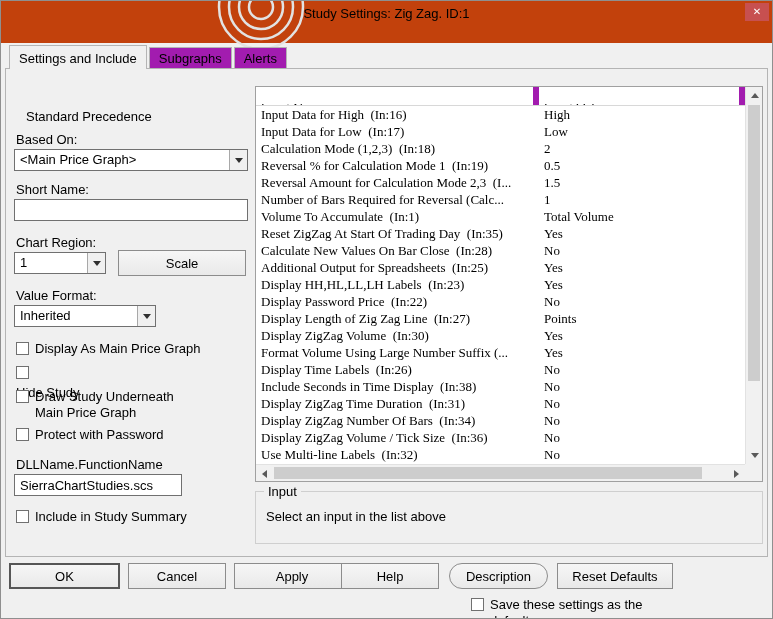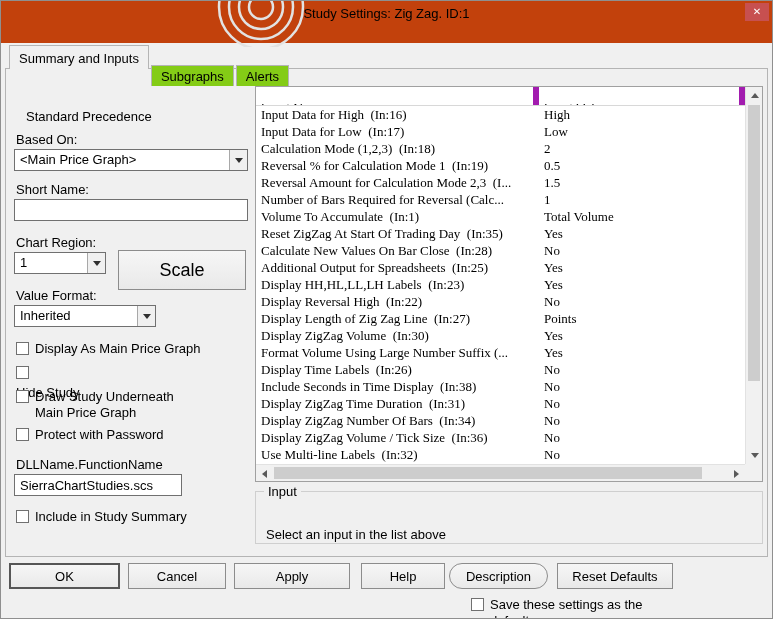--- a/index.html
+++ b/index.html
@@ -25,22 +25,22 @@
   .close {
     position: absolute; top: 2px; right: 3px;
     width: 24px; height: 18px;
     background: #c75050; color: #fff;
     font-size: 10px; line-height: 18px; text-align: center;
     cursor: default;
   }
   
   .tabs { position: absolute; left: 8px; top: 44px; height: 24px; z-index: 3; display: flex; align-items: flex-start; }
   .tab {
-    margin-top: 20px; height: 21px; padding: 3px 9px 0 9px;
-    background: #84cc16;
+    margin-top: 2px; height: 21px; padding: 3px 9px 0 9px;
+    background: #a21caf;
     border: 1px solid #b4b4b4; border-bottom: none;
     margin-right: 2px; white-space: nowrap;
   }
   .tab.active { margin-top: 0; height: 24px; padding-top: 5px; background: #f0f0f0; position: relative; z-index: 4; }
   
   .panel {
     position: absolute; left: 4px; right: 4px; top: 67px; height: 489px;
     background: #f0f0f0;
     border: 1px solid #b4b4b4;
   }
@@ -72,24 +72,24 @@
   
   .btn {
     position: absolute; top: 562px; height: 26px;
     background: linear-gradient(#f6f6f6, #e9e9e9);
     border: 1px solid #8c8c8c;
     font-family: "Liberation Sans", sans-serif; font-size: 13px;
     text-align: center; cursor: default;
   }
   .btn.default { border: 2px solid #565656; }
   .panel-btn {
-    position: absolute; height: 40px;
+    position: absolute; height: 26px;
     background: linear-gradient(#f6f6f6, #e9e9e9);
     border: 1px solid #8c8c8c;
-    font-family: "Liberation Sans", sans-serif; font-size: 18px;
+    font-family: "Liberation Sans", sans-serif; font-size: 13px;
     text-align: center; cursor: default;
   }
   
   .inputs-table {
     position: absolute; left: 249px; top: 17px; width: 508px; height: 396px;
     background: #fff; border: 1px solid #a0a0a0;
   }
   .thead { position: absolute; left: 0; top: 0; right: 17px; height: 19px; background: #fff; border-bottom: 1px solid #d8d8d8; display: flex; }
   .th { padding: 14px 5px 0 5px; white-space: pre; overflow: hidden; border-right: 6px solid #a21caf; }
   .th.cname { width: 283px; }
@@ -115,42 +115,42 @@
   .tri-down { border-left: 4px solid transparent; border-right: 4px solid transparent; border-top: 5px solid #5a5a5a; }
   .tri-lft  { border-top: 4px solid transparent; border-bottom: 4px solid transparent; border-right: 5px solid #5a5a5a; }
   .tri-rgt  { border-top: 4px solid transparent; border-bottom: 4px solid transparent; border-left: 5px solid #5a5a5a; }
   .combo-tri { border-left: 4px solid transparent; border-right: 4px solid transparent; border-top: 5px solid #303030; display: block; width: 0; height: 0; }
   
   .groupbox {
     position: absolute; left: 249px; top: 422px; width: 508px; height: 53px;
     border: 1px solid #cfcfcf;
   }
   .gb-label { position: absolute; top: -8px; left: 8px; background: #f0f0f0; padding: 0 4px; }
-  .gb-text { position: absolute; left: 10px; top: 35px; }
+  .gb-text { position: absolute; left: 10px; top: 17px; }
 </style>
 </head>
 <body>
 
 <div class="window">
 
   <div class="titlebar">
     <svg class="watermark" width="160" height="46" viewBox="0 0 160 46">
       <g fill="none" stroke="#e2e2e2" stroke-width="2.5">
         <circle cx="80" cy="6" r="12"></circle>
         <circle cx="80" cy="6" r="22"></circle>
         <circle cx="80" cy="6" r="32"></circle>
         <circle cx="80" cy="6" r="42"></circle>
       </g>
     </svg>
     <div class="title">Study Settings: Zig Zag. ID:1</div>
     <div class="close">✕</div>
   </div>
 
   <div class="tabs">
-    <div class="tab active">Summary and Inputs</div>
+    <div class="tab active">Settings and Include</div>
     <div class="tab">Subgraphs</div>
     <div class="tab">Alerts</div>
   </div>
 
   <div class="panel">
 
     <div class="lbl" style="left:20px; top:40px;">Standard Precedence</div>
 
     <div class="lbl" style="left:10px; top:63px;">Based On:</div>
     <div class="combo" style="left:8px; top:80px; width:234px;">
@@ -249,21 +249,21 @@
           </div>
           <div class="trow">
             <div class="tcell cname">Additional Output for Spreadsheets  (In:25)</div>
             <div class="tcell cvalue">Yes</div>
           </div>
           <div class="trow">
             <div class="tcell cname">Display HH,HL,LL,LH Labels  (In:23)</div>
             <div class="tcell cvalue">Yes</div>
           </div>
           <div class="trow">
-            <div class="tcell cname">Display Reversal High  (In:22)</div>
+            <div class="tcell cname">Display Password Price  (In:22)</div>
             <div class="tcell cvalue">No</div>
           </div>
           <div class="trow">
             <div class="tcell cname">Display Length of Zig Zag Line  (In:27)</div>
             <div class="tcell cvalue">Points</div>
           </div>
           <div class="trow">
             <div class="tcell cname">Display ZigZag Volume  (In:30)</div>
             <div class="tcell cvalue">Yes</div>
           </div>
@@ -320,21 +320,21 @@
     <div class="groupbox">
       <span class="gb-label">Input</span>
       <div class="gb-text">Select an input in the list above</div>
     </div>
 
   </div>
 
   <button class="btn default" style="left:8px;  width:111px;">OK</button>
   <button class="btn" style="left:127px; width:98px;">Cancel</button>
   <button class="btn" style="left:233px; width:116px;">Apply</button>
-  <button class="btn" style="left:340px; width:84px;margin-left:20px;">Help</button>
+  <button class="btn" style="left:340px; width:98px;">Help</button>
   <button class="btn" style="left:448px; width:99px;border-radius:13px;">Description</button>
   <button class="btn" style="left:556px; width:116px;">Reset Defaults</button>
 
   <div class="cb" style="left:430px; top:596px; width:250px;padding-left:40px;">
     <span class="cbbox"></span>
     <span class="cbl">Save these settings as the default</span>
   </div>
 
 </div>
 

